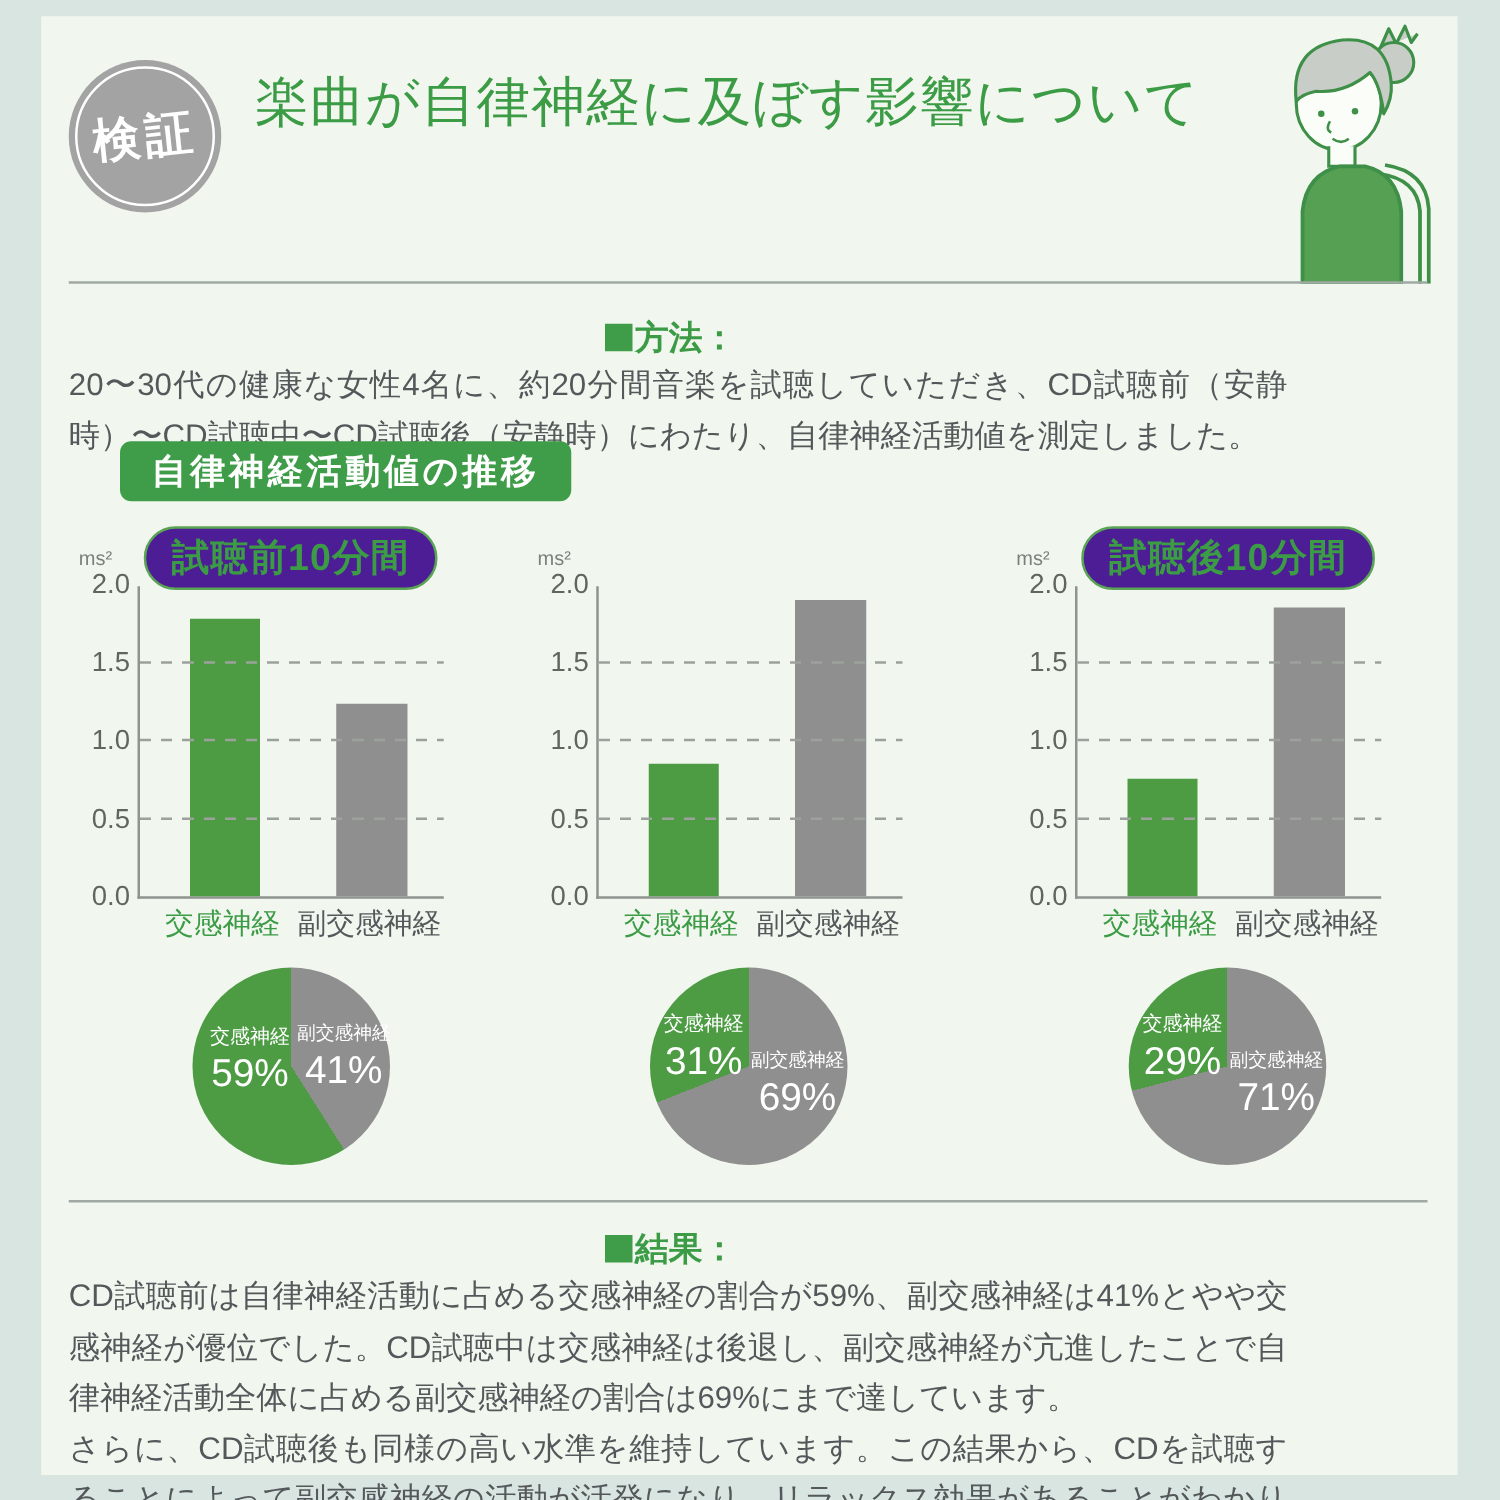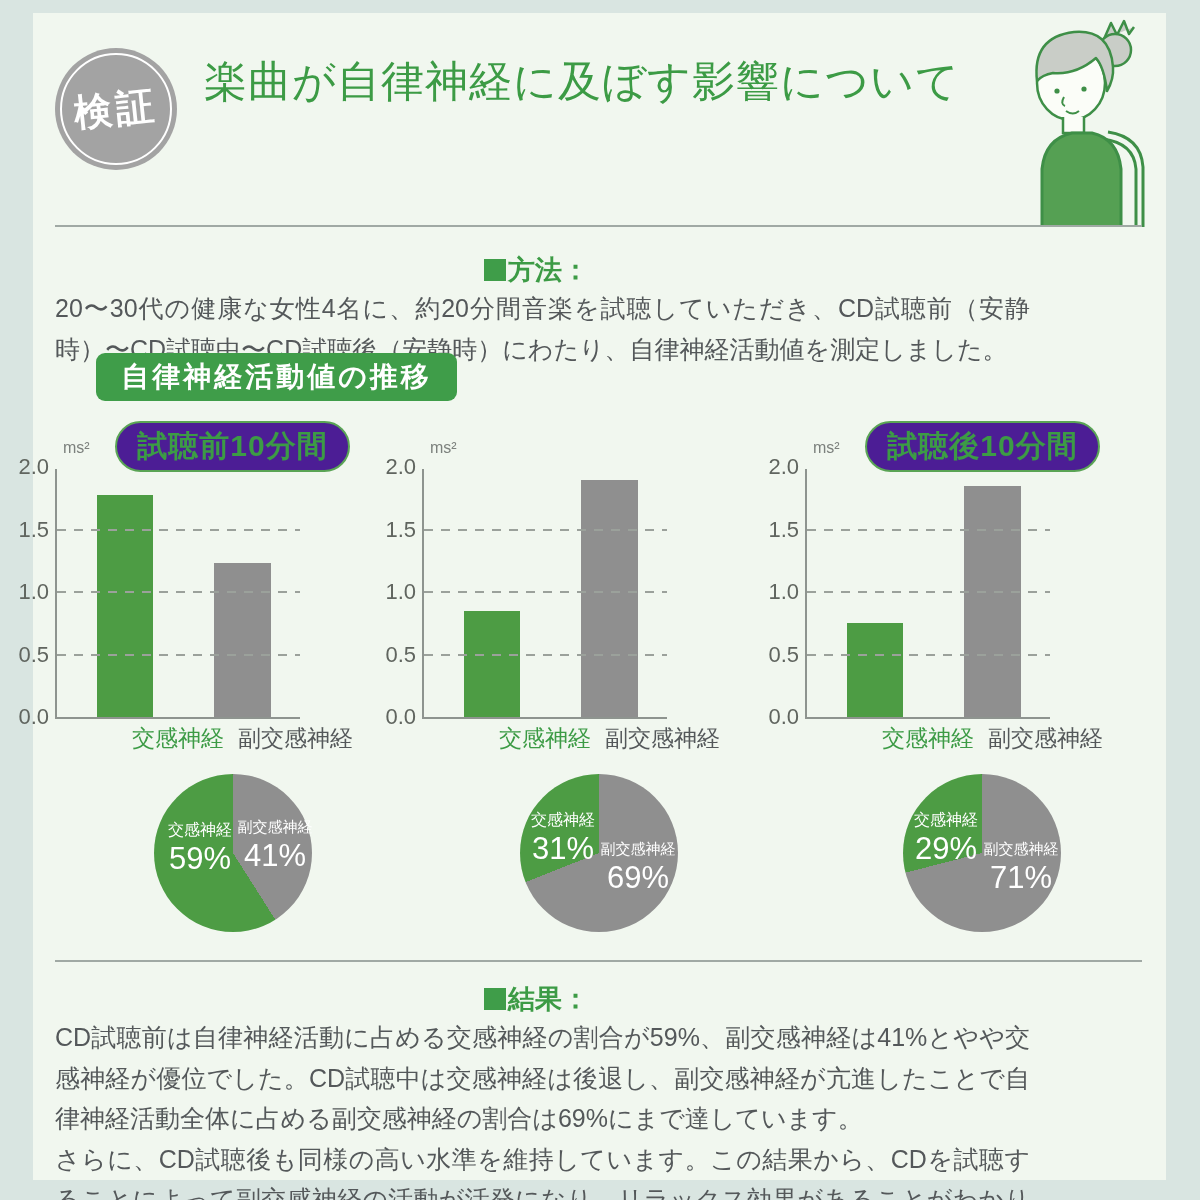--- a/index.html
+++ b/index.html
@@ -64,21 +64,21 @@
   .bar-panel.p0 { left:22px; } .bar-panel.p1 { left:389px; } .bar-panel.p2 { left:772px; }
   .chart-head { position:relative; height:48px; }
   .unit-label { position:absolute; left:8px; top:18px; color:#7c817d; font-size:16px; }
   .pill-wrap { position:absolute; left:55px; width:245px; display:flex; justify-content:center; }
   .pill {
     border:2.5px solid #5aa455; border-radius:999px; background:#4c1d95;
     padding:3px 20px; color:#3c9b45; font-size:30px; font-weight:bold;
     letter-spacing:1px; white-space:nowrap;text-align:center;
   }
   .plot {
-    position:relative; width:245px; height:250px;
+    position:relative; margin-left:55px; width:245px; height:250px;
     border-left:2px solid #8e948f; border-bottom:2px solid #8e948f;
   }
   .grid {
     position:absolute; left:0; right:0; height:2px;
     background:repeating-linear-gradient(90deg,#9ba19b 0 9px,transparent 9px 17px);
   }
   .tick {
     position:absolute; left:-52px; width:44px; text-align:right;
     color:#60655f; font-size:22px;
   }

